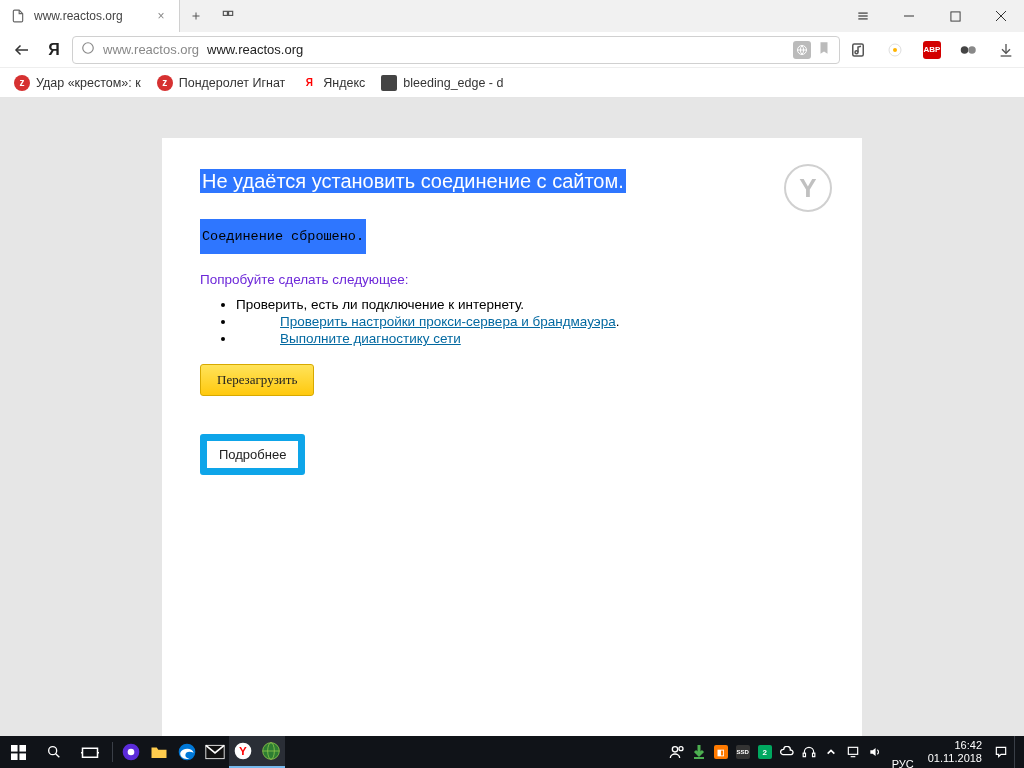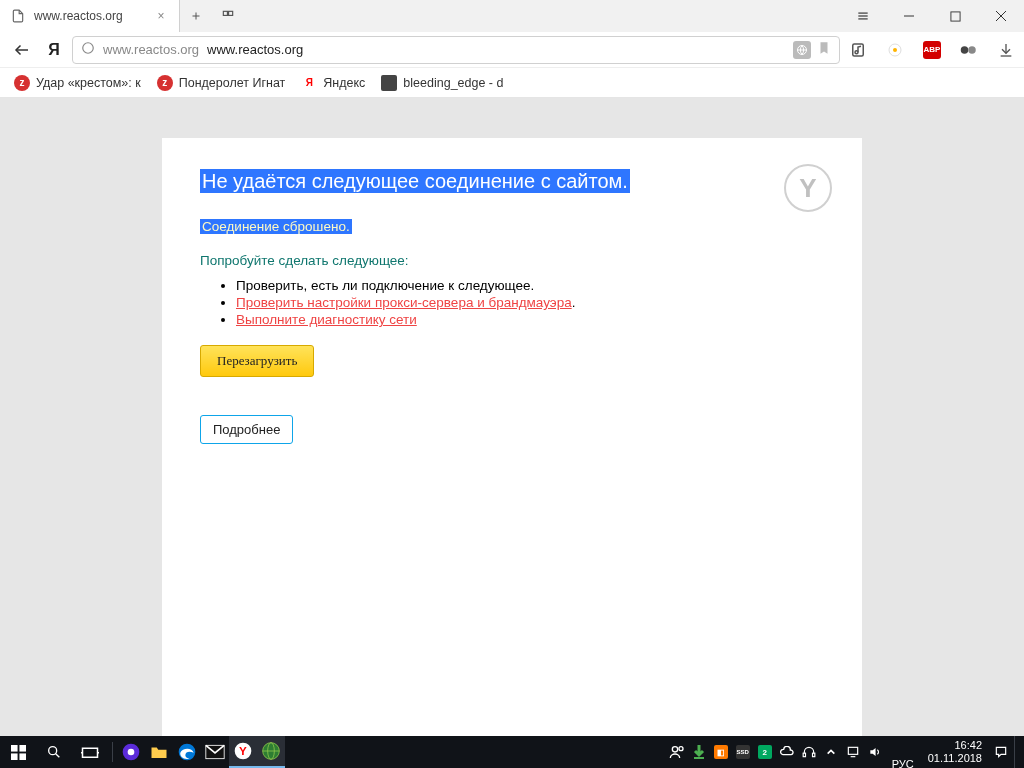--- a/index.html
+++ b/index.html
@@ -27,28 +27,28 @@
   .addr-icons { display: flex; gap: 17px; align-items: center; }
   .addr-icon { width: 20px; height: 20px; display: flex; align-items: center; justify-content: center; color: #555; }
   .abp { width: 18px; height: 18px; background: #d30000; color: #fff; border-radius: 3px; font-size: 8px; font-weight: bold; display:flex;align-items:center;justify-content:center; }
   .bookbar { height: 30px; background: #fff; border-bottom: 1px solid #e5e5e5; display: flex; align-items: center; padding: 0 14px; gap: 16px; font-size: 12.5px; color: #333; }
   .bm { display: flex; align-items: center; gap: 6px; white-space: nowrap; max-width: 160px; overflow: hidden; text-overflow: ellipsis; }
   .bm .bm-ico { width: 16px; height: 16px; border-radius: 50%; display:flex;align-items:center;justify-content:center;font-size:10px;color:#fff;font-weight:bold; }
   .content-area { flex: 1; background: #e6e6e6; display: flex; justify-content: center; padding-top: 40px; }
   .error-card { width: 700px; background: #fff; padding: 32px 38px; position: relative; min-height: 330px; }
   .error-card .y-badge { position: absolute; top: 26px; right: 30px; width: 48px; height: 48px; border: 2px solid #d0d0d0; border-radius: 50%; display:flex;align-items:center;justify-content:center;color:#c0c0c0;font-size:26px;font-weight:bold; }
   .err-title { font-size: 20px; color: #fff; background: #2e76ff; display: inline; padding: 1px 2px; }
-  .err-sub { margin-top: 26px; font-size: 13.5px; color: #fef9c3; background: #2e76ff; display: inline-block; padding: 0 2px; }
-  .err-try { margin-top: 18px; font-size: 13.5px; color: #0f766e; }
+  .err-sub { margin-top: 26px; font-size: 13.5px; color: #000000; background: #2e76ff; display: inline-block; padding: 10px 2px; font-family: Liberation Mono, monospace; }
+  .err-try { margin-top: 18px; font-size: 13.5px; color: #6d28d9; }
   .err-list { margin: 10px 0 18px 36px; font-size: 13.5px; }
   .err-list li { margin: 2px 0; }
-  .err-link { color: #ef4444; text-decoration: underline; }
+  .err-link { color: #0369a1; text-decoration: underline; margin-left: 44px; }
   .reload-btn { background: linear-gradient(#ffe35a, #ffc90e); border: 1px solid #d7a900; border-radius: 3px; padding: 7px 16px; font-size: 13px; color: #222; cursor: pointer; font-family: Liberation Serif, serif; }
   .more-btn-wrap { margin-top: 38px; }
-  .more-btn { background: #fff; border: 1px solid #0ea5e9; border-radius: 3px; padding: 6px 12px; font-size: 13px; color: #222; cursor: pointer; }
+  .more-btn { background: #fff; border: 7px solid #0ea5e9; border-radius: 3px; padding: 6px 12px; font-size: 13px; color: #222; cursor: pointer; }
   
   .taskbar { width: 1024px; height: 32px; background: #101318; display: flex; align-items: center; color: #fff; font-size: 11px; position: relative; }
   .tb-left { display: flex; align-items: center; height: 100%; }
   .tb-btn { width: 36px; height: 32px; display:flex;align-items:center;justify-content:center; }
   .tb-icon { width: 28px; height: 32px; display:flex;align-items:center;justify-content:center; }
   .tb-icon.active { border-bottom: 2px solid #76b9ed; background:#2a2e36; }
   .tb-sep { width: 1px; height: 20px; background: #3a3f47; margin: 0 4px; }
   .tb-right { margin-left: auto; display: flex; align-items: center; height:100%; gap: 4px; padding-right: 4px; }
   .tray-icon { width: 18px; height: 18px; display:flex;align-items:center;justify-content:center;font-size:11px; }
   .clock { text-align: right; line-height: 1.15; padding: 0 6px; }
@@ -191,25 +191,25 @@
     </div>
     <div class="bm">
       <span class="bm-ico" style="background:#444;border-radius:2px;"></span>
       <span>bleeding_edge - d</span>
     </div>
   </div>
 
   <div class="content-area">
     <div class="error-card">
       <div class="y-badge">Y</div>
-      <div><span class="err-title">Не удаётся следующее соединение с сайтом.</span></div>
+      <div><span class="err-title">Не удаётся установить соединение с сайтом.</span></div>
       <div><span class="err-sub">Соединение сброшено.</span></div>
       <div class="err-try">Попробуйте сделать следующее:</div>
       <ul class="err-list">
-        <li><span>Проверить, есть ли подключение к следующее.</span></li>
+        <li><span>Проверить, есть ли подключение к интернету.</span></li>
         <li><a href="#" class="err-link">Проверить настройки прокси-сервера и брандмауэра</a><span>.</span></li>
         <li><a href="#" class="err-link">Выполните диагностику сети</a></li>
       </ul>
       <button class="reload-btn">Перезагрузить</button>
       <div class="more-btn-wrap">
         <button class="more-btn">Подробнее</button>
       </div>
     </div>
   </div>
 </div>

